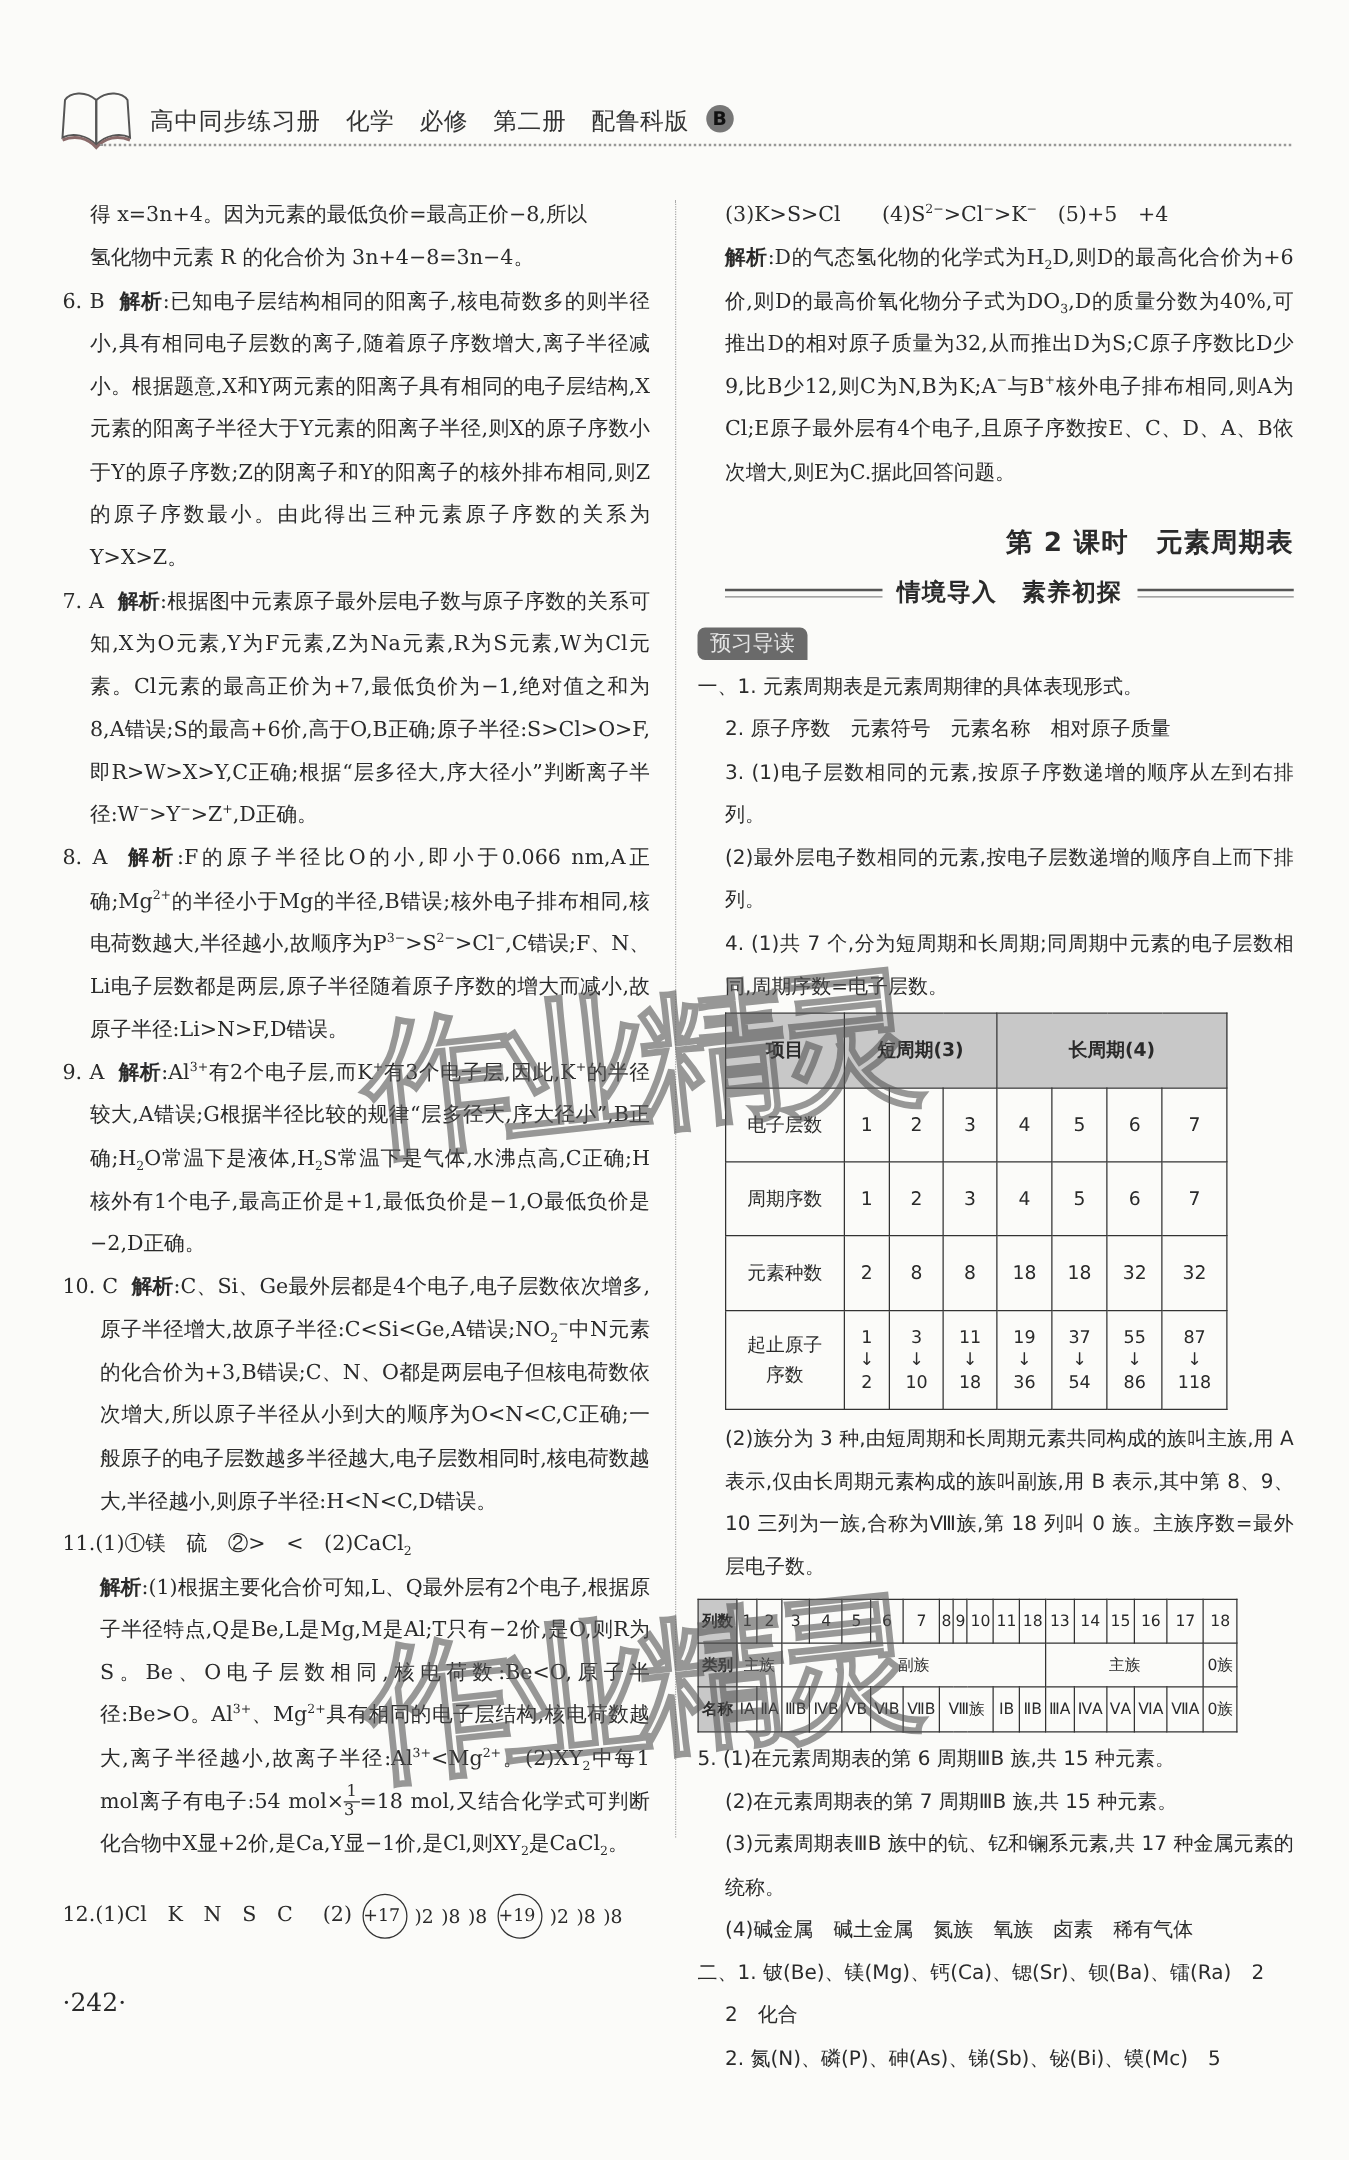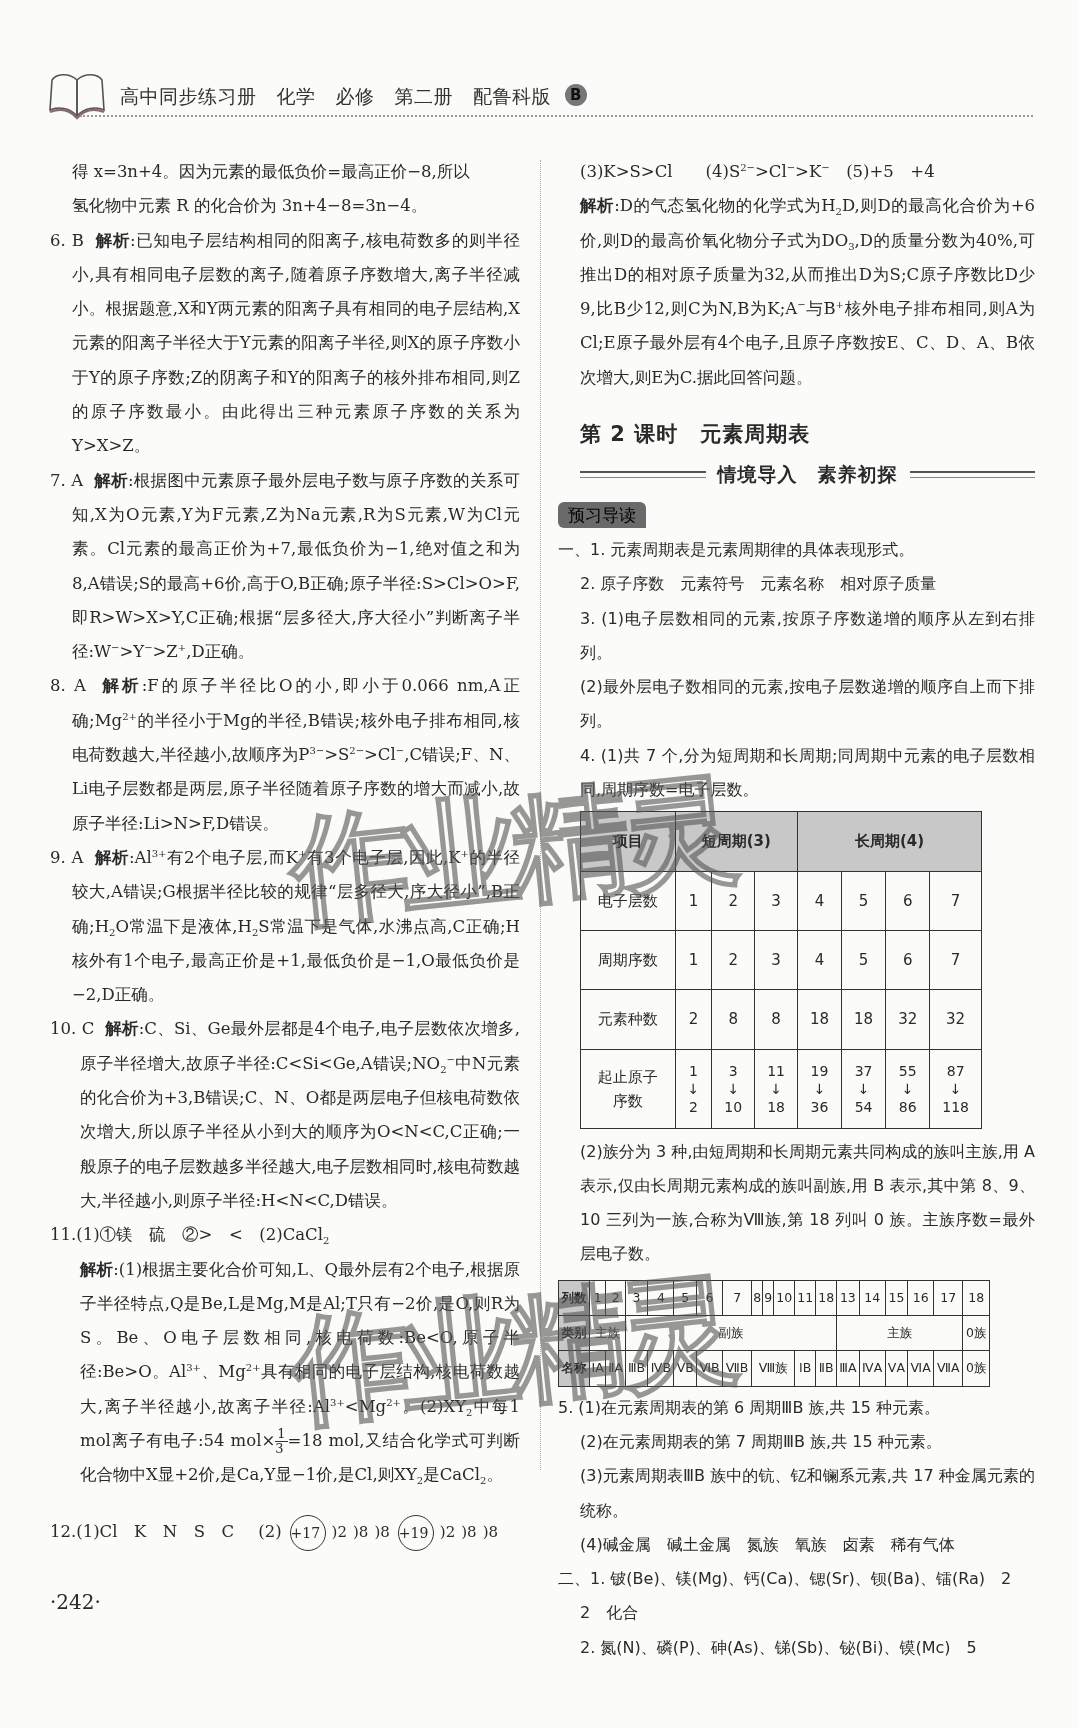--- a/index.html
+++ b/index.html
@@ -32,37 +32,37 @@
   .col-left { left: 50px; top: 155px; width: 470px; }
   .col-right { left: 580px; top: 155px; width: 455px; }
   .p { margin: 0; text-align: justify; text-align-last: left; }
   .indent { padding-left: 22px; }
   .hang { padding-left: 22px; text-indent: -22px; }
   .hang2 { padding-left: 30px; text-indent: -30px; }
   .bold { font-weight: bold; font-family: "DejaVu Sans", "Liberation Sans", sans-serif; }
   sup, sub { font-size: 10px; line-height: 0; }
   .frac { display: inline-flex; flex-direction: column; vertical-align: middle; font-size: 13px; line-height: 14px; text-align: center; }
   .frac .num { border-bottom: 1px solid #333; padding: 0 2px; }
-  .atom { display: inline-flex; align-items: flex-start; gap: 6px; margin-left: 8px; }
+  .atom { display: inline-flex; align-items: flex-end; gap: 6px; margin-left: 8px; }
   .nucleus {
     display: inline-block; border: 1.5px solid #333; border-radius: 50%;
     width: 34px; height: 34px; line-height: 34px; text-align: center; font-size: 14px;
   }
   .shell { font-size: 15px; }
   .lesson-title {
-    text-align: left; font-size: 21px; font-weight: bold; margin-top: 22px; letter-spacing: 1px;
+    text-align: right; font-size: 21px; font-weight: bold; margin-top: 22px; letter-spacing: 1px;
     font-family: "DejaVu Sans", "Liberation Sans", sans-serif;
   }
   .section-bar { display: flex; align-items: center; gap: 12px; margin-top: 6px; }
   .section-bar .rule { flex: 1; height: 4px; border-top: 2px solid #555; border-bottom: 1px solid #888; }
   .section-bar .label {
     font-size: 19px; font-weight: bold; font-family: "DejaVu Sans", "Liberation Sans", sans-serif; letter-spacing: 1px;
   }
   .tag {
-    display: inline-block; background: #6a6a6a; color: #000000; padding: 0 10px;
+    display: inline-block; background: #6a6a6a; color: #e5e5e5; padding: 0 10px;
     border-radius: 6px 6px 0 6px; font-size: 17px; line-height: 26px; margin-top: 10px;
     font-family: "DejaVu Sans", "Liberation Sans", sans-serif;
   }
   .sans { font-family: "DejaVu Sans", "Liberation Sans", sans-serif; }
   table { border-collapse: collapse; }
   .period-table { width: 402px; margin: 4px 0 6px 0; font-size: 15px; }
   .period-table td, .period-table th { border: 1.5px solid #333; text-align: center; padding: 12px; height: 34px; }
   .period-table th { background: #c8c8c8; font-weight: bold; font-family: "DejaVu Sans", "Liberation Sans", sans-serif; }
   .period-table .rowhead { width: 88px; font-family: "DejaVu Sans", "Liberation Sans", sans-serif; }
   .period-table .range { line-height: 18px; font-size: 14px; }

